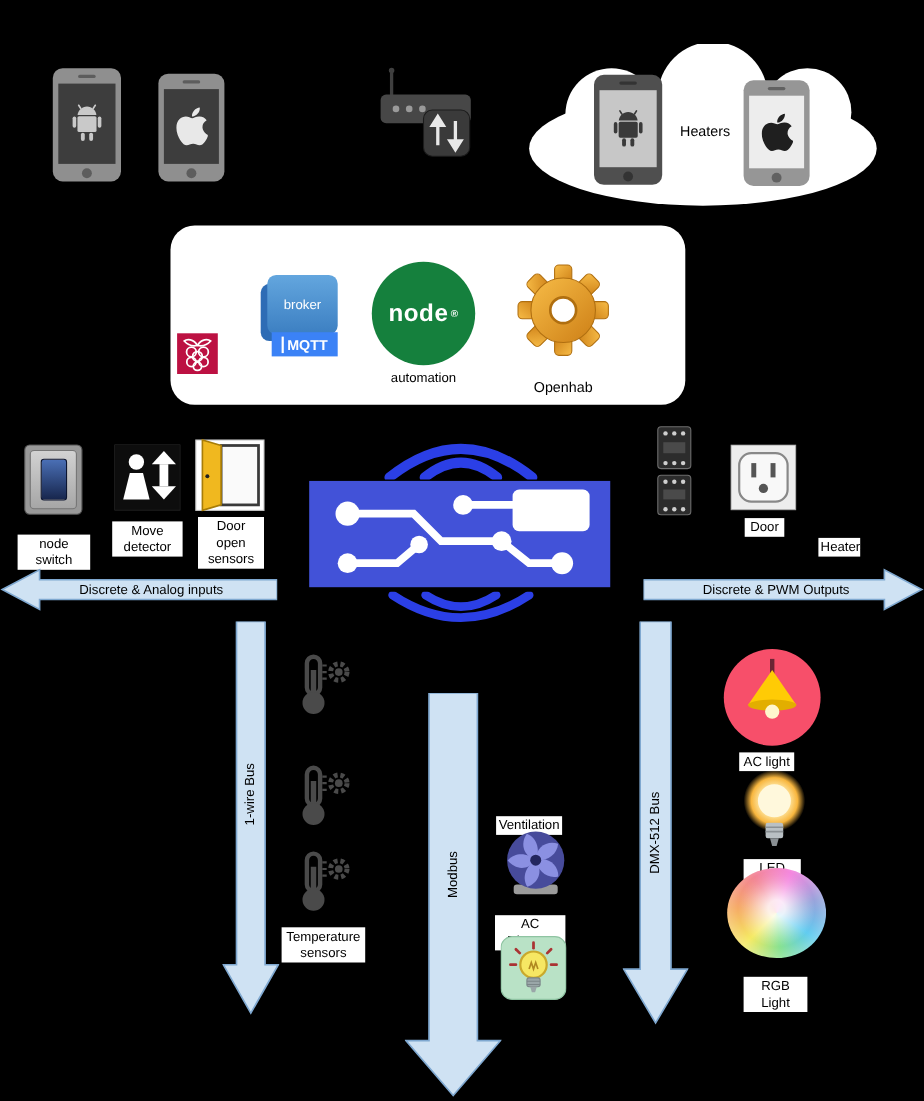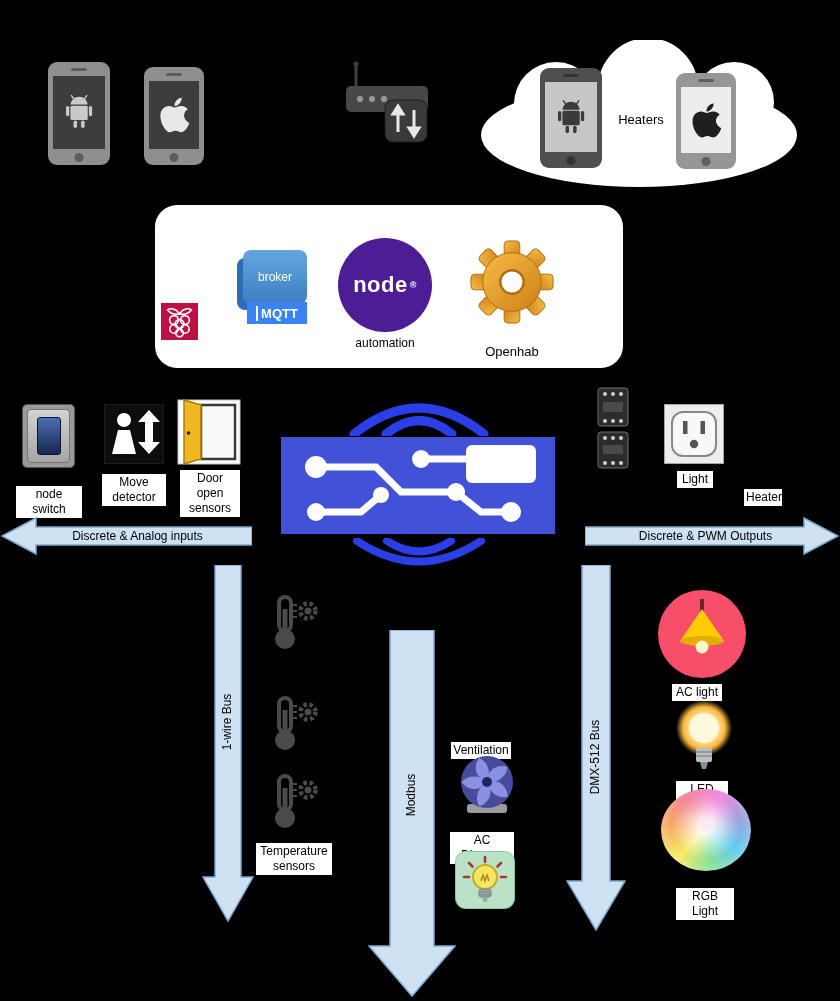--- a/index.html
+++ b/index.html
@@ -19,21 +19,21 @@
   .arrow-label{position:absolute;color:#000;font:12px "Liberation Sans",sans-serif;text-align:center;}
   .bus-label{position:absolute;width:120px;height:16px;line-height:16px;text-align:center;font:12px "Liberation Sans",sans-serif;color:#000;transform:rotate(-90deg);}
 
   
   .platform{position:absolute;left:155px;top:205px;width:468px;height:163px;background:#fff;border-radius:22px;text-decoration:underline;}
   .rpi{position:absolute;left:6px;top:98px;width:37px;height:37px;background:#bc1142;}
   .mqtt-back{position:absolute;left:82px;top:53px;width:62px;height:52px;background:#2e6cb5;border-radius:8px;}
   .mqtt-front{position:absolute;left:88px;top:45px;width:64px;height:54px;background:linear-gradient(#63a6de,#3c7fc2);border-radius:8px;color:#fff;font:12px "Liberation Sans",sans-serif;display:flex;align-items:center;justify-content:center;}
   .mqtt-banner{position:absolute;left:92px;top:97px;width:60px;height:22px;background:#3b82f6;color:#fff;font:bold 13px "Liberation Sans",sans-serif;display:flex;align-items:center;justify-content:center;}
   .mqtt-banner span{border-left:2px solid #fff;padding-left:3px;}
-  .node-circle{position:absolute;left:183px;top:33px;width:94px;height:94px;border-radius:50%;background:#4c1d95;color:#fff;display:flex;align-items:center;justify-content:center;font:bold 22px "Liberation Sans",sans-serif;letter-spacing:.5px;}
+  .node-circle{position:absolute;left:183px;top:33px;width:94px;height:94px;border-radius:50%;background:#15803d;color:#fff;display:flex;align-items:center;justify-content:center;font:bold 22px "Liberation Sans",sans-serif;letter-spacing:.5px;}
   .node-circle .reg{font-size:9px;vertical-align:super;margin-left:2px;}
 
   
   .wall-switch{position:absolute;left:22px;top:404px;width:53px;height:64px;background:#999;border:1px solid #555;border-radius:5px;box-sizing:border-box;}
   .wall-switch .plate{position:absolute;left:4px;right:4px;top:4px;bottom:4px;background:linear-gradient(#d2d2d2,#a6a6a6);border:1px solid #777;border-radius:4px;}
   .wall-switch .rocker{position:absolute;left:50%;top:50%;transform:translate(-50%,-50%);width:22px;height:36px;background:linear-gradient(#4a6fb5,#17264d);border:1px solid #0c1530;border-radius:3px;}
 
   .rgb-ball{position:absolute;left:661px;top:789px;width:90px;height:82px;border-radius:50%;
     background:radial-gradient(circle at 50% 45%, rgba(255,255,255,.85) 0 12%, rgba(255,255,255,0) 55%),
       conic-gradient(from 20deg,#f26bd8,#8f9bd8,#58c9f0,#7fe08a,#f5e95a,#f5a55a,#f06b7e,#f26bd8);
@@ -254,21 +254,21 @@
     </g>
   </svg>
 
   <svg class="abs" style="left:664px;top:404px" width="60" height="60" viewBox="0 0 60 60">
     <rect x="0.5" y="0.5" width="59" height="59" fill="#ededed" stroke="#a5a5a5"></rect>
     <rect x="8" y="8" width="44" height="44" rx="11" fill="#f8f8f8" stroke="#888" stroke-width="2"></rect>
     <rect x="19" y="17" width="4.5" height="13" fill="#555"></rect>
     <rect x="36.5" y="17" width="4.5" height="13" fill="#555"></rect>
     <circle cx="30" cy="40" r="4.2" fill="#555"></circle>
   </svg>
-  <div class="chip" style="left:677px;top:471px;width:36px;">Light</div>
+  <div class="chip" style="left:677px;top:471px;width:36px;">Door</div>
   <div class="chip" style="left:744px;top:489px;width:38px;">Heaters</div>
 
   <svg class="abs" style="left:585px;top:516px" width="255" height="40" viewBox="0 0 255 40">
     <polygon points="0,11 219,11 219,2 253,20 219,38 219,29 0,29" fill="#cfe2f3" stroke="#7fa8d0" stroke-width="1.5"></polygon>
   </svg>
   <div class="arrow-label" style="left:598px;top:529px;width:215px;">Discrete &amp; PWM Outputs</div>
 
   <svg class="abs" style="left:202px;top:565px" width="52" height="358" viewBox="0 0 52 358">
     <polygon points="13,0 39,0 39,312 51,312 26,356 1,312 13,312" fill="#cfe2f3" stroke="#7fa8d0" stroke-width="1.5"></polygon>
   </svg>

